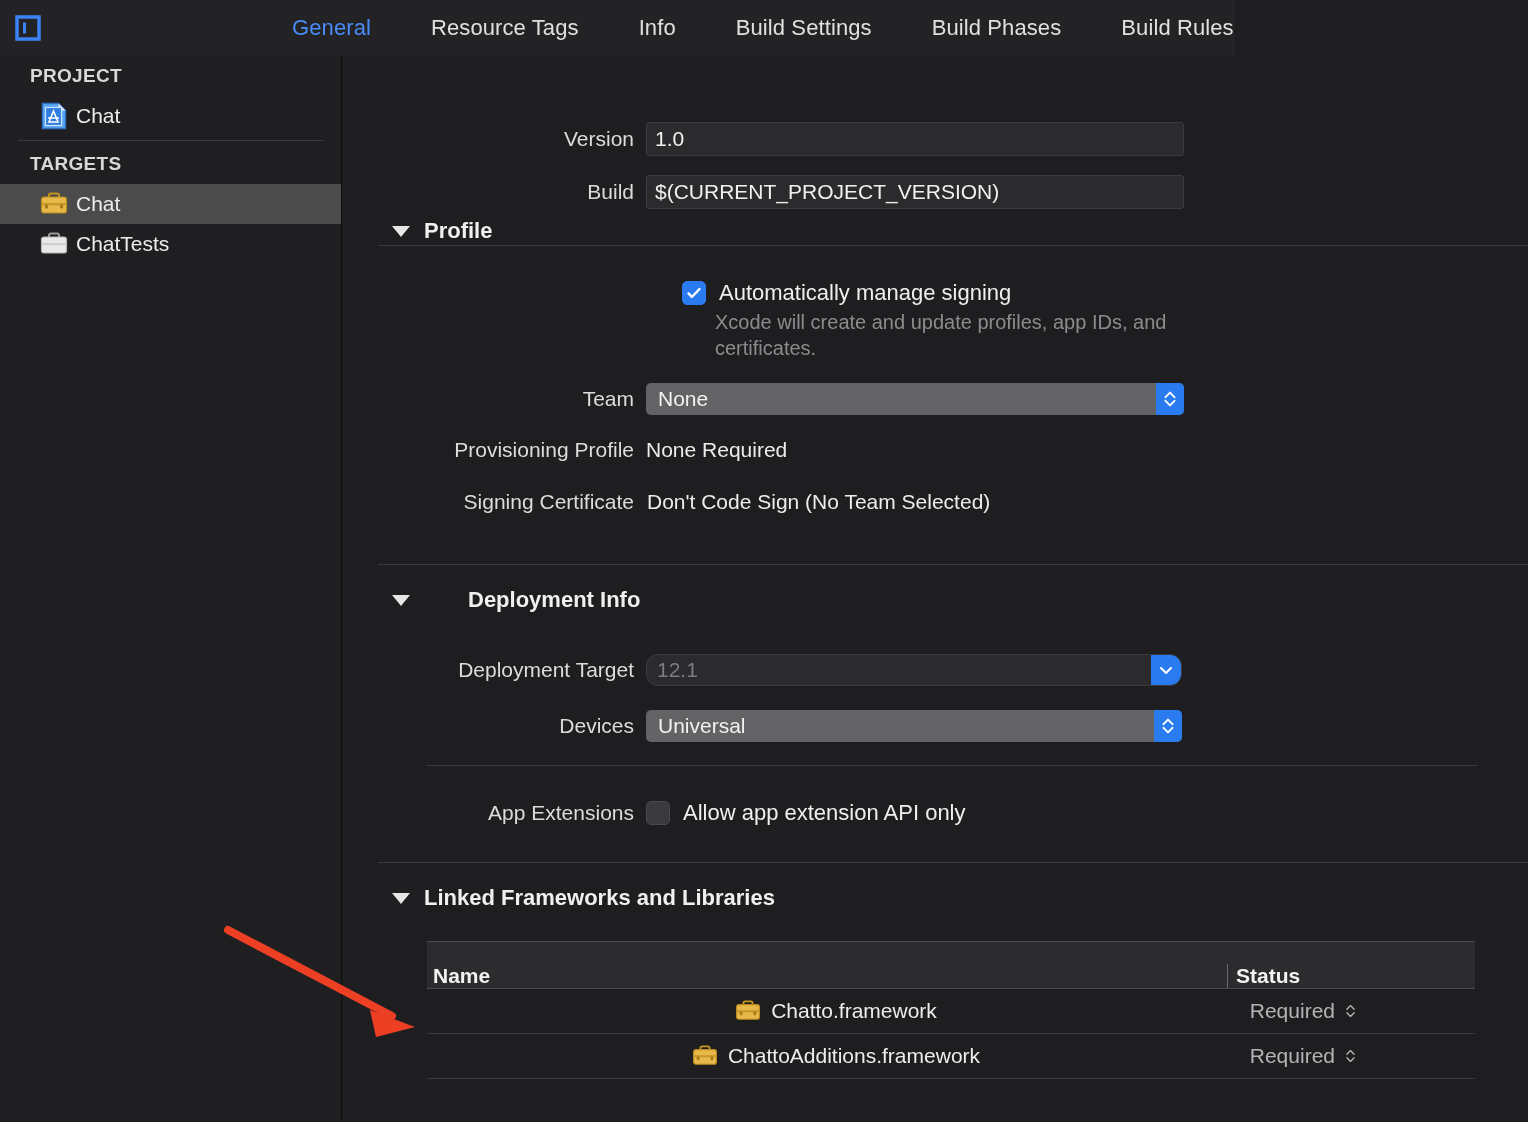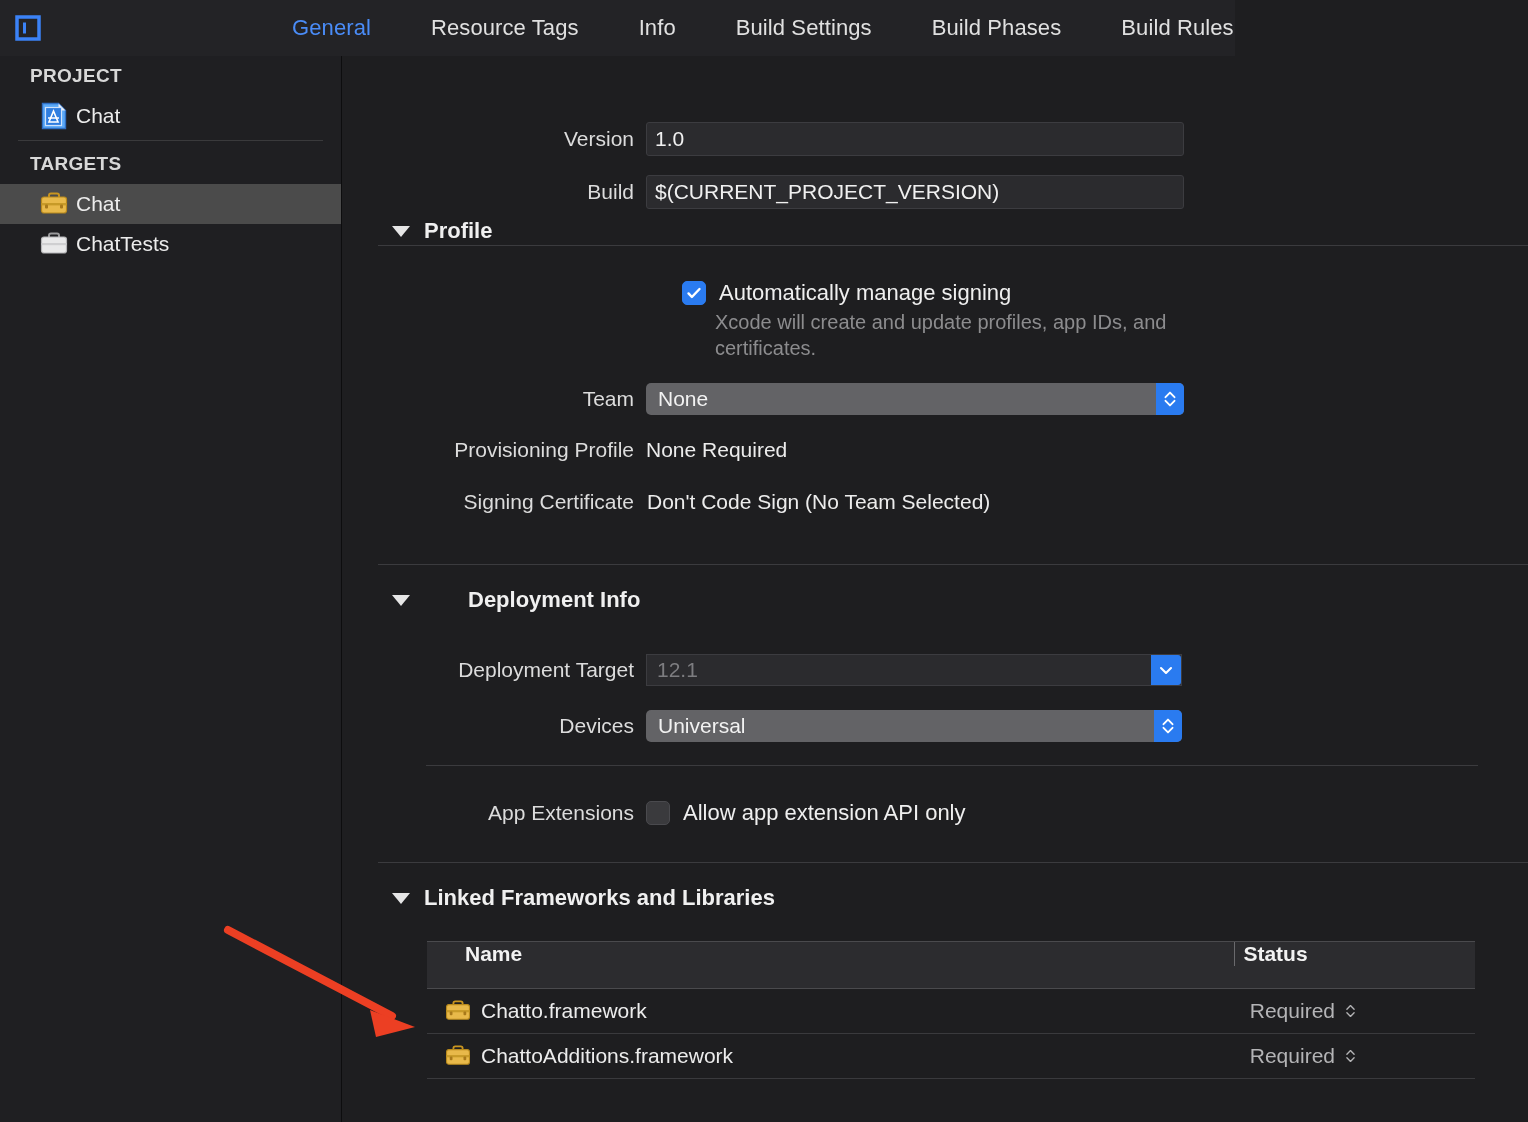--- a/index.html
+++ b/index.html
@@ -204,21 +204,21 @@
     flex-direction: column;
     align-items: center;
     justify-content: center;
   }
 
   
   .combo {
     height: 32px;
     background: #2b2b2e;
     border: 1px solid #3c3c40;
-    border-radius: 0;
+    border-radius: 12px;
     display: flex;
     align-items: center;
     position: relative;
     box-sizing: border-box;
     overflow: hidden;
   }
   .combo .val {
     font-size: 21px;
     color: #7d7d80;
     padding-left: 10px;
@@ -239,22 +239,21 @@
     left: 427px; top: 941px;
     width: 1048px;
     border-top: 1px solid #4a4a4d;
     box-sizing: border-box;
   }
   .th-row {
     display: flex;
     height: 46px;
     background: #2c2c2f;
     border-bottom: 1px solid #4a4a4d;
-    align-items: flex-start;
-    padding-left: 32px;
+    align-items: flex-end;
   }
   .th {
     font-size: 21px;
     font-weight: bold;
     color: #f2f2f2;
     padding-left: 6px;
     box-sizing: border-box;
   }
   .th.name { width: 800px; }
   .th.status { width: 248px; border-left: 1px solid #6a6a6d; padding-left: 8px; }
@@ -266,20 +265,21 @@
     background: #1e1e20;
   }
   .td-name {
     width: 800px;
     display: flex;
     align-items: center;
     font-size: 21px;
     color: #ececec;
     padding-left: 18px;
     box-sizing: border-box;
+    justify-content: center;
   }
   .td-status {
     width: 248px;
     display: flex;
     align-items: center;
     justify-content: flex-end;
     padding-right: 118px;
     font-size: 21px;
     color: #b4b4b6;
     box-sizing: border-box;

